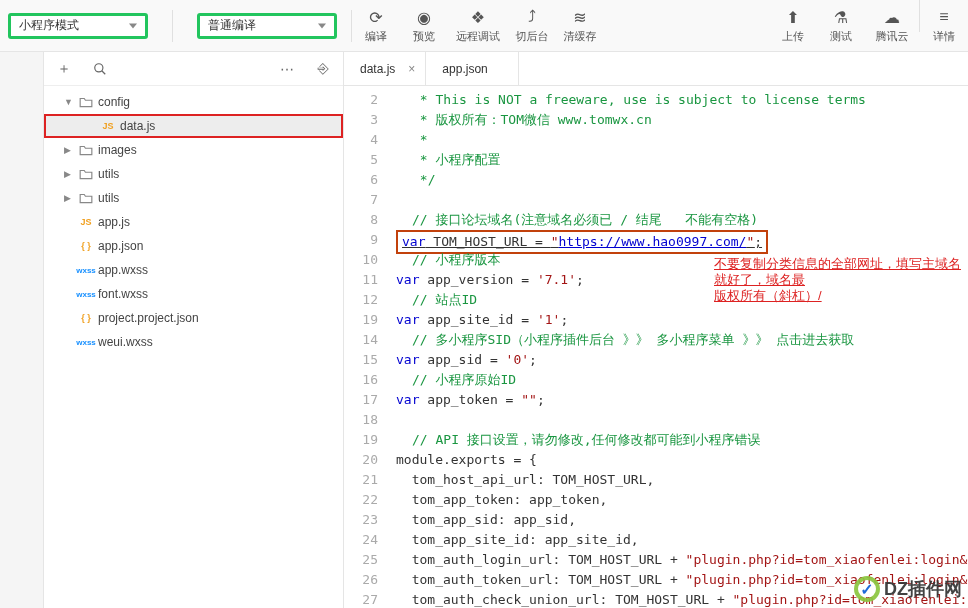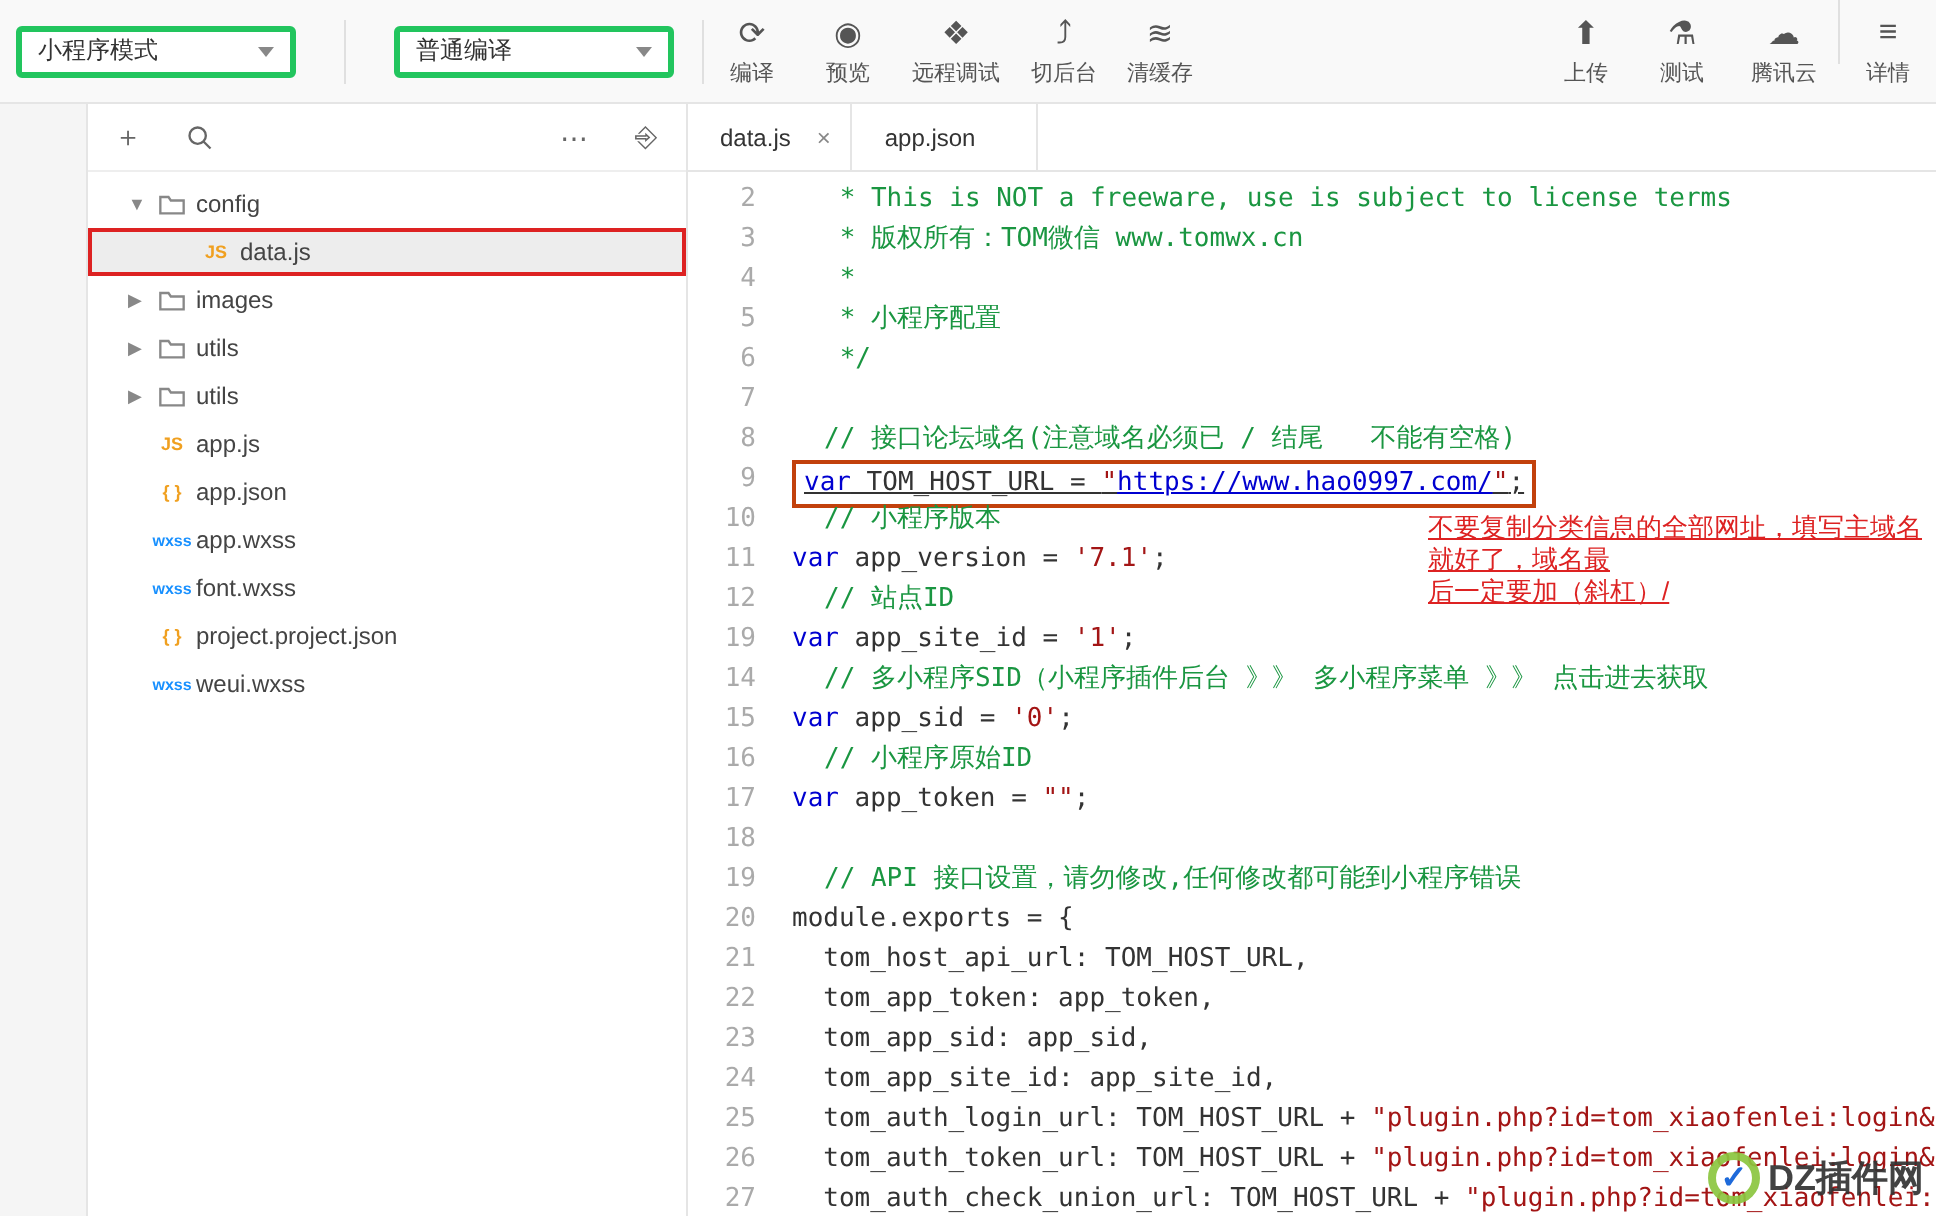--- a/index.html
+++ b/index.html
@@ -247,21 +247,21 @@
           <div class="cl">22</div>
           <div class="cl">23</div>
           <div class="cl">24</div>
           <div class="cl">25</div>
           <div class="cl">26</div>
           <div class="cl">27</div>
         </div>
       <div class="code" id="code"><div class="cl"><span class="cmt"> * This is NOT a freeware, use is subject to license terms</span></div><div class="cl"><span class="cmt"> * 版权所有：TOM微信 www.tomwx.cn</span></div><div class="cl"><span class="cmt"> *</span></div><div class="cl"><span class="cmt"> * 小程序配置</span></div><div class="cl"><span class="cmt"> */</span></div><div class="cl">&nbsp;</div><div class="cl"><span class="cmt">// 接口论坛域名(注意域名必须已 / 结尾   不能有空格)</span></div><div class="cl"><span class="hl-box"><span class="kw">var</span><span class="ident"> TOM_HOST_URL = </span><span class="str">"</span><span class="url">https://www.hao0997.com/</span><span class="str">"</span><span class="punct">;</span></span></div><div class="cl"><span class="cmt">// 小程序版本</span></div><div class="cl"><span class="kw">var</span><span class="ident"> app_version = </span><span class="str">'7.1'</span><span class="punct">;</span></div><div class="cl"><span class="cmt">// 站点ID</span></div><div class="cl"><span class="kw">var</span><span class="ident"> app_site_id = </span><span class="str">'1'</span><span class="punct">;</span></div><div class="cl"><span class="cmt">// 多小程序SID（小程序插件后台 》》 多小程序菜单 》》 点击进去获取</span></div><div class="cl"><span class="kw">var</span><span class="ident"> app_sid = </span><span class="str">'0'</span><span class="punct">;</span></div><div class="cl"><span class="cmt">// 小程序原始ID</span></div><div class="cl"><span class="kw">var</span><span class="ident"> app_token = </span><span class="str">""</span><span class="punct">;</span></div><div class="cl">&nbsp;</div><div class="cl"><span class="cmt">// API 接口设置，请勿修改,任何修改都可能到小程序错误</span></div><div class="cl"><span class="ident">module.exports = {</span></div><div class="cl"><span class="ident">  tom_host_api_url: TOM_HOST_URL,</span></div><div class="cl"><span class="ident">  tom_app_token: app_token,</span></div><div class="cl"><span class="ident">  tom_app_sid: app_sid,</span></div><div class="cl"><span class="ident">  tom_app_site_id: app_site_id,</span></div><div class="cl"><span class="ident">  tom_auth_login_url: TOM_HOST_URL + </span><span class="str">"plugin.php?id=tom_xiaofenlei:login&amp;act=login"</span></div><div class="cl"><span class="ident">  tom_auth_token_url: TOM_HOST_URL + </span><span class="str">"plugin.php?id=tom_xiaofenlei:login&amp;act=token"</span></div><div class="cl"><span class="ident">  tom_auth_check_union_url: TOM_HOST_URL + </span><span class="str">"plugin.php?id=tom_xiaofenlei:login&amp;</span></div></div>
       <div class="annot" style="top:170px; left:370px; width:250px;">
         <div>不要复制分类信息的全部网址，填写主域名就好了，域名最</div>
-        <div>后一定要加（斜杠）/</div>
+        <div>版权所有（斜杠）/</div>
       </div>
     </div>
   </div>
 </div>
 
 <div class="watermark">
   <span class="wm-check">✓</span>
   <span>DZ插件网</span>
 </div>
 

